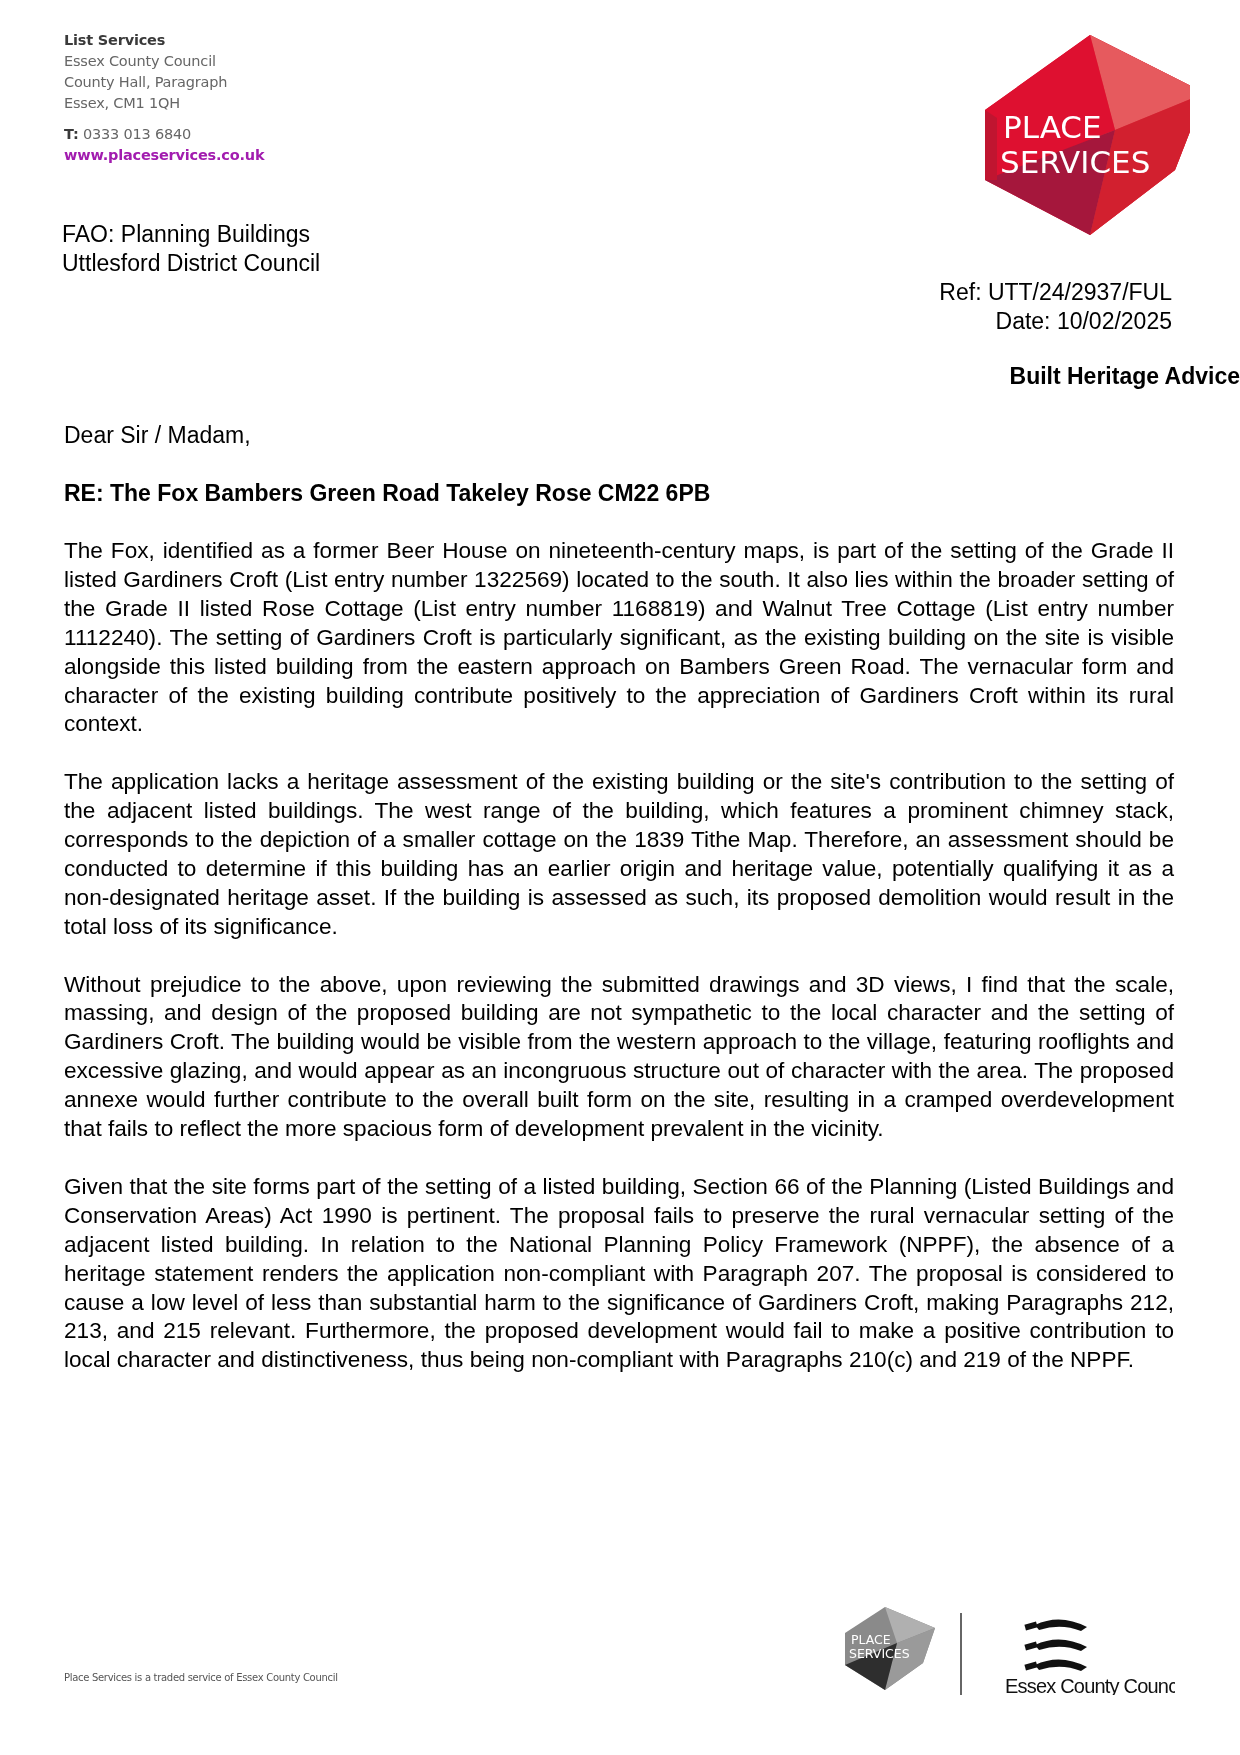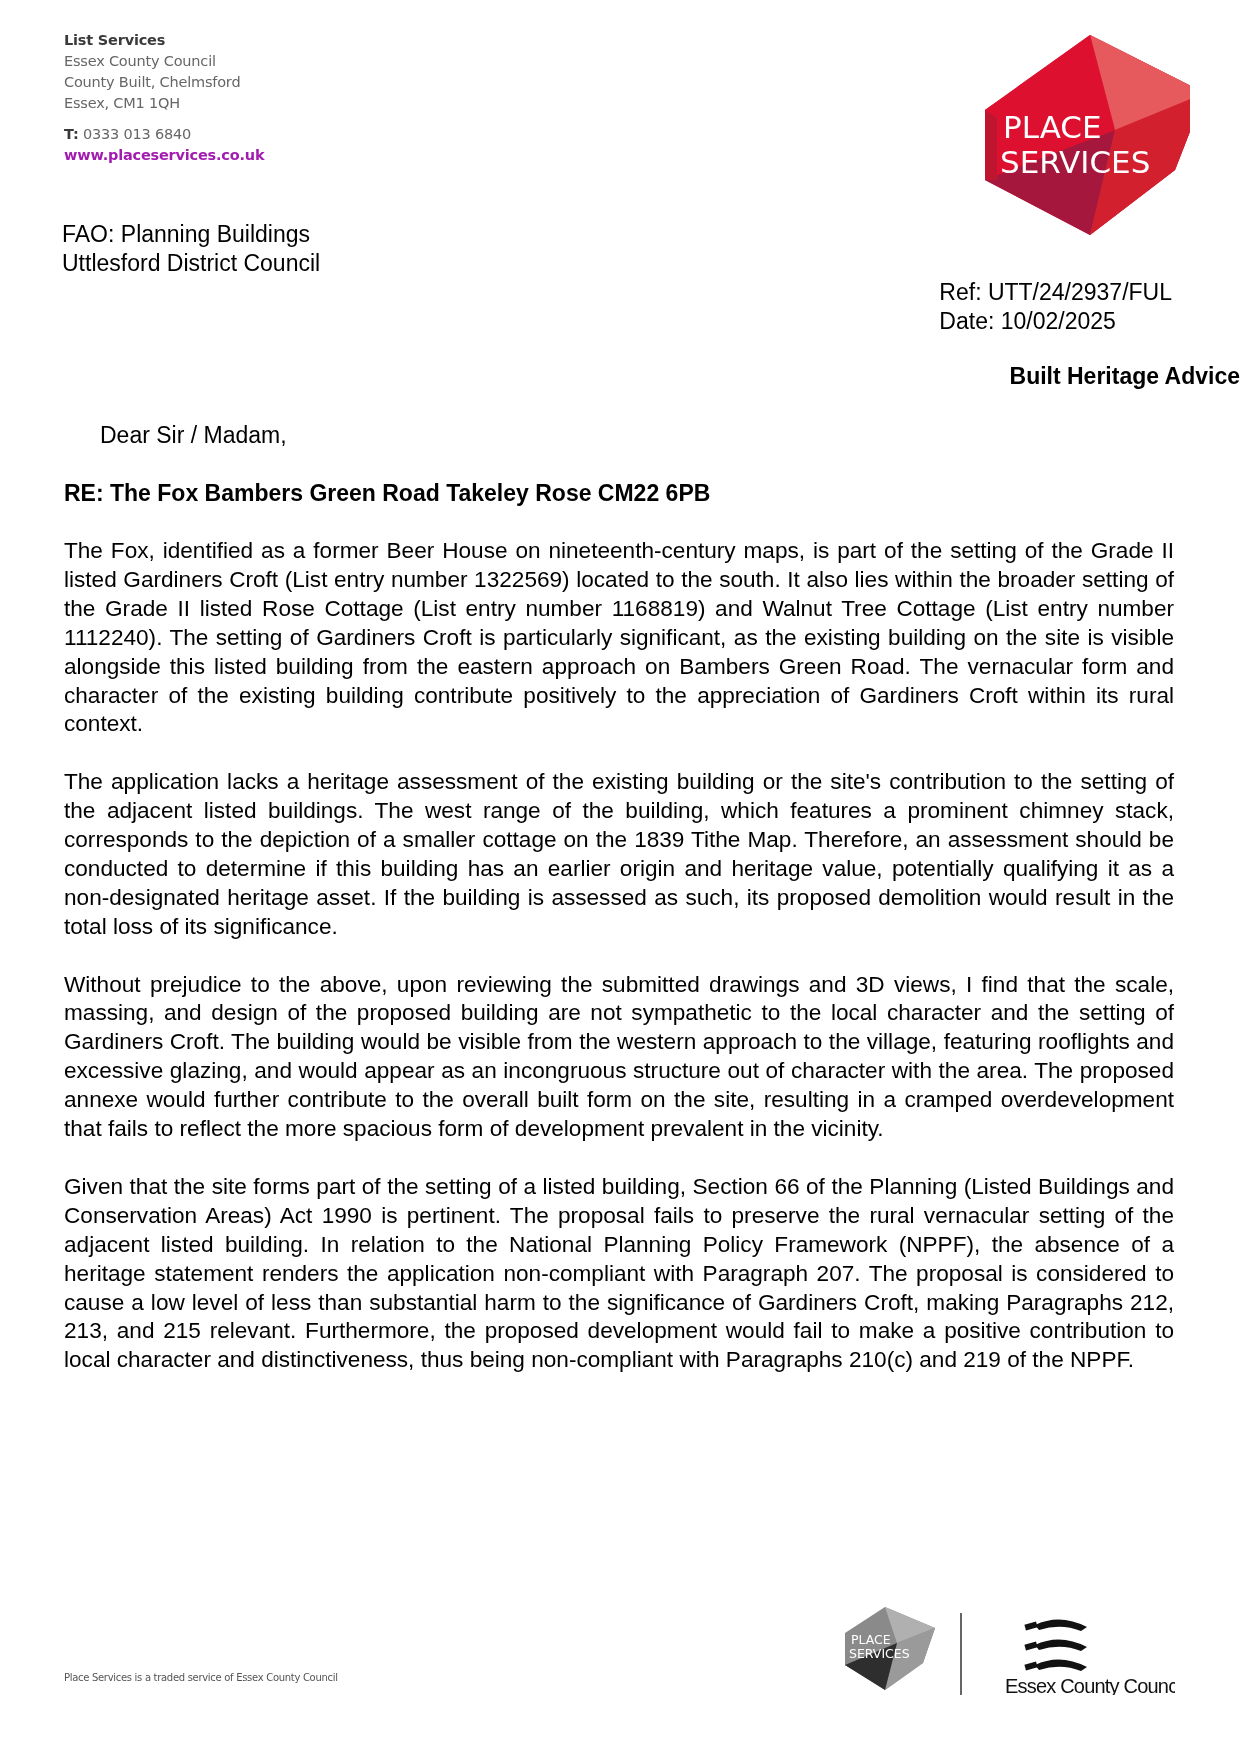--- a/index.html
+++ b/index.html
@@ -16,42 +16,42 @@
   .sender .web { color: #a21caf; font-weight: bold; }
 
   
   .logo { left: 975px; top: 30px; width: 215px; height: 210px; }
 
   
   .fao { left: 62px; top: 220px; font-size: 23px; line-height: 29px; }
   .fao .dept { font-weight: normal; }
   .fao .council { font-weight: normal; }
 
-  .ref { right: 68px; top: 278px; text-align: left; font-size: 23px; line-height: 29px; }
+  .ref { right: 68px; top: 278px; text-align: right; font-size: 23px; line-height: 29px; }
 
   .title { left: 0; width: 1240px; top: 363px; text-align: right; font-size: 23px; font-weight: bold; }
-  .salutation { left: 64px; top: 422px; font-size: 23px; margin-left: 36px; }
+  .salutation { left: 64px; top: 422px; font-size: 23px; }
   .re { left: 64px; top: 480px; font-size: 23px; font-weight: bold; }
 
   .body { left: 64px; top: 537px; width: 1110px; font-size: 22.6px; line-height: 28.9px; }
   .body p { margin: 0 0 28.9px 0; text-align: justify; }
 
   
   .footer-note { left: 64px; top: 1672px; font-family: "DejaVu Sans", sans-serif; font-size: 10px;
                  color: #555; letter-spacing: -0.3px; }
   .footer-logos { left: 845px; top: 1595px; width: 330px; height: 100px; }
   .ecc-label { font-family: "Liberation Sans", sans-serif; font-size: 20px; letter-spacing: -0.8px; }
 </style>
 </head>
 <body>
 
 <div class="abs sender">
   <div class="name">List Services</div>
   <div>Essex County Council</div>
-  <div>County Built, Chelmsford</div>
+  <div>County Hall, Paragraph</div>
   <div>Essex, CM1 1QH</div>
   <div class="gap"></div>
   <div class="tel"><b>T:</b> <span>0333 013 6840</span></div>
   <div class="web">www.placeservices.co.uk</div>
 </div>
 
 <div class="abs logo">
   <svg width="215" height="210" viewBox="0 0 215 210">
     <polygon points="115,5 10,80 10,150 115,205 200,140 230,63" fill="#d9132e"></polygon>
     <polygon points="115,5 230,63 200,140 115,205" fill="#e2353f"></polygon>

